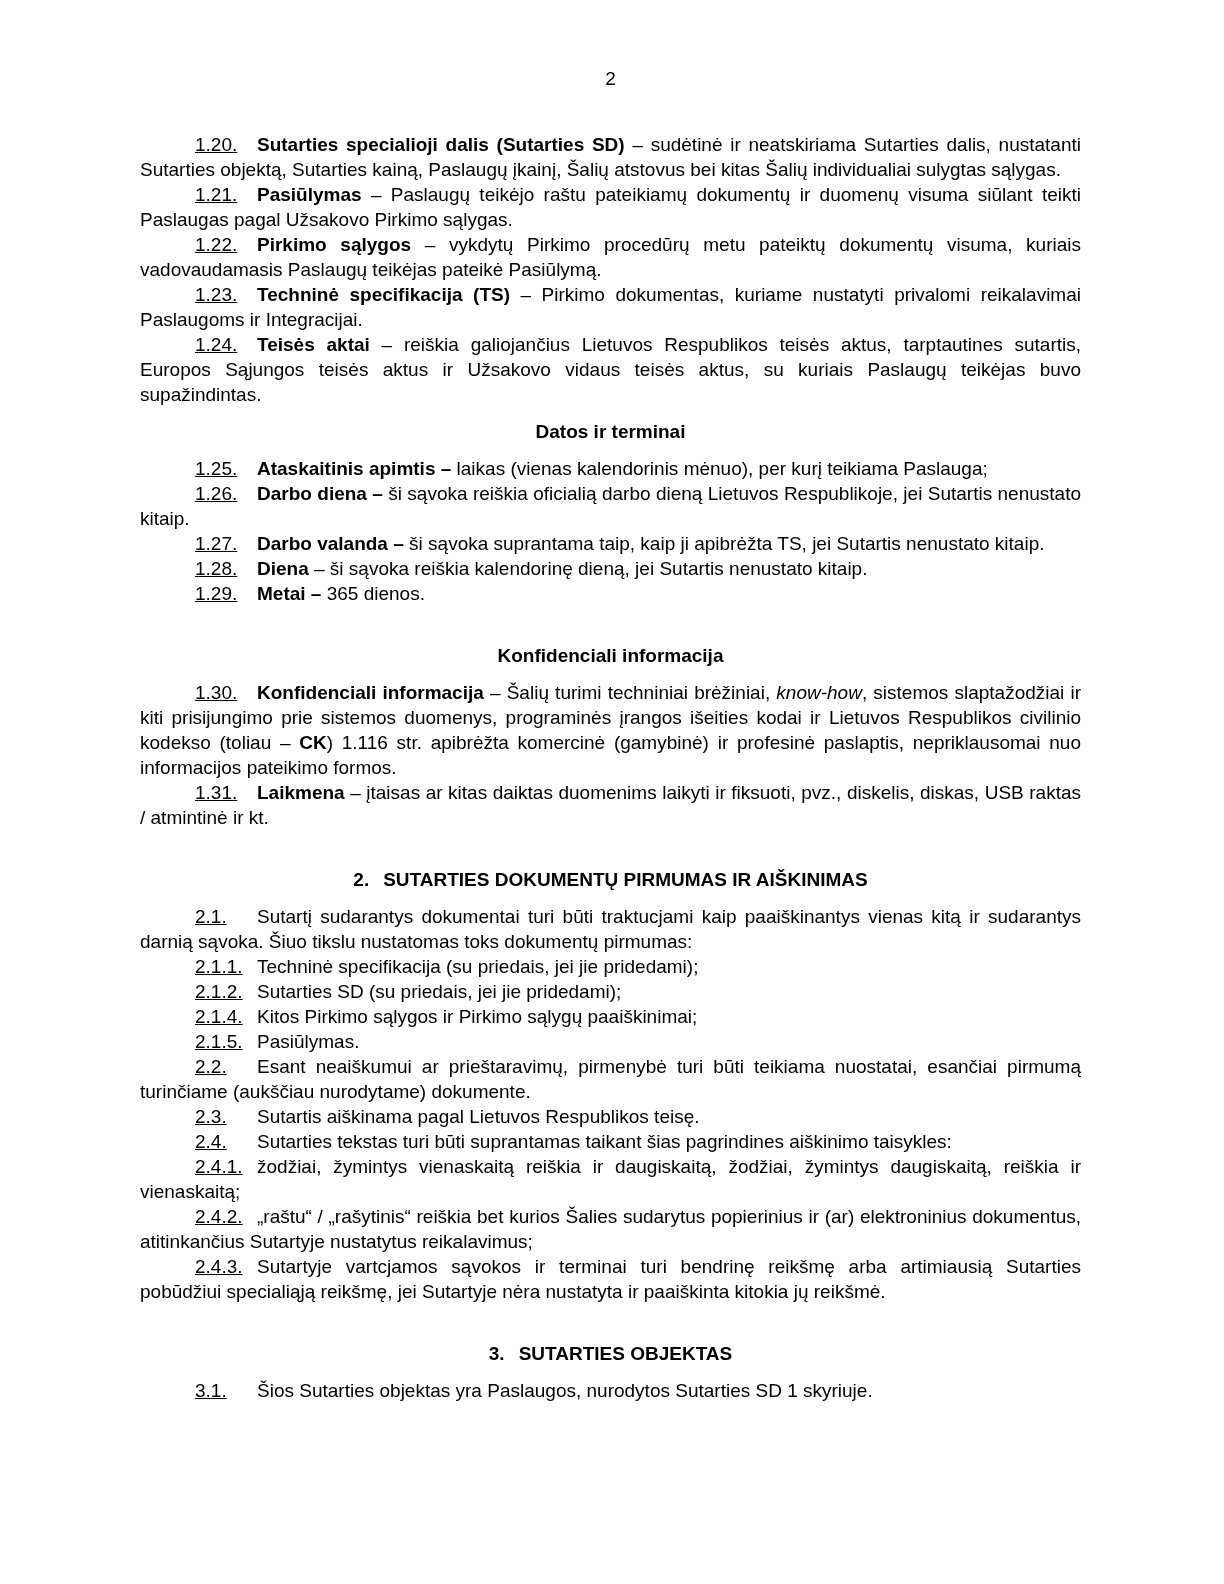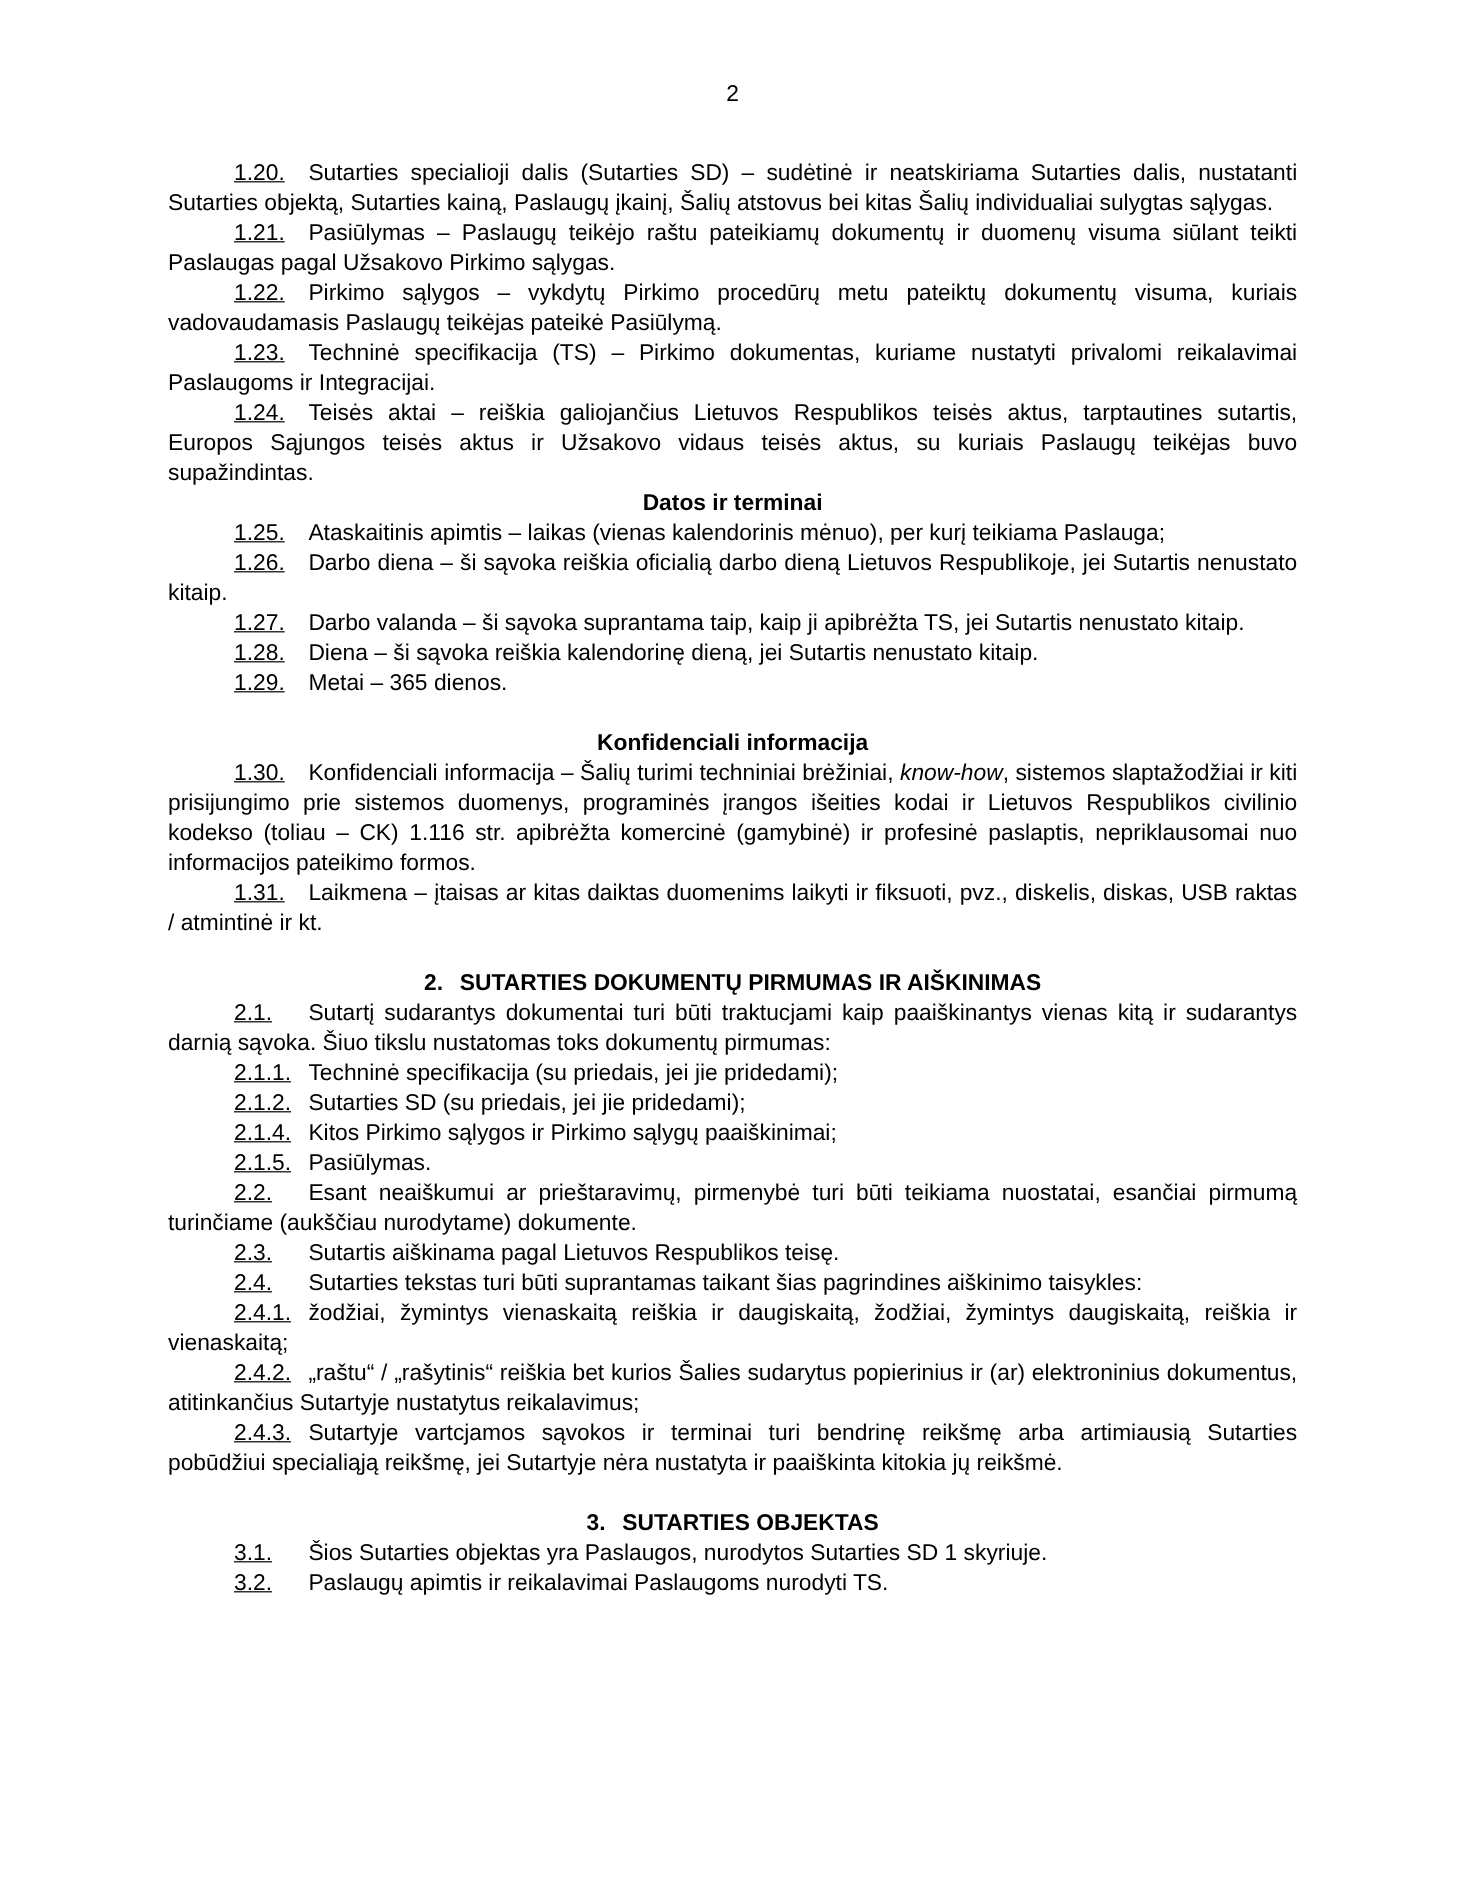--- a/index.html
+++ b/index.html
@@ -29,26 +29,26 @@
     margin: 0;
     text-align: justify;
     text-indent: 55px;
   }
   .num {
     display: inline-block;
     min-width: 62px;
     text-indent: 0;
     text-decoration: underline;
   }
-  .b { font-weight: normal; }
+  .b { font-weight: bold; }
   .i { font-style: italic; }
   .heading {
     text-align: center;
     font-weight: bold;
-    margin: 0;
+    margin: 12px;
   }
   .h-num { margin-right: 14px; }
   .spacer { height: 25px; }
 </style>
 </head>
 <body>
 
 <div class="page">
   <div class="page-number">2</div>
   <main class="doc-body">
@@ -76,15 +76,14 @@
       <p class="para"><span class="num">2.1.5.</span><span>Pasiūlymas.</span></p>
       <p class="para"><span class="num">2.2.</span><span>Esant neaiškumui ar prieštaravimų, pirmenybė turi būti teikiama nuostatai, esančiai pirmumą turinčiame (aukščiau nurodytame) dokumente.</span></p>
       <p class="para"><span class="num">2.3.</span><span>Sutartis aiškinama pagal Lietuvos Respublikos teisę.</span></p>
       <p class="para"><span class="num">2.4.</span><span>Sutarties tekstas turi būti suprantamas taikant šias pagrindines aiškinimo taisykles:</span></p>
       <p class="para"><span class="num">2.4.1.</span><span>žodžiai, žymintys vienaskaitą reiškia ir daugiskaitą, žodžiai, žymintys daugiskaitą, reiškia ir vienaskaitą;</span></p>
       <p class="para"><span class="num">2.4.2.</span><span>„raštu“ / „rašytinis“ reiškia bet kurios Šalies sudarytus popierinius ir (ar) elektroninius dokumentus, atitinkančius Sutartyje nustatytus reikalavimus;</span></p>
       <p class="para"><span class="num">2.4.3.</span><span>Sutartyje vartcjamos sąvokos ir terminai turi bendrinę reikšmę arba artimiausią Sutarties pobūdžiui specialiąją reikšmę, jei Sutartyje nėra nustatyta ir paaiškinta kitokia jų reikšmė.</span></p>
       <div class="spacer"></div>
       <div class="heading"><span class="h-num">3.</span><span>SUTARTIES OBJEKTAS</span></div>
       <p class="para"><span class="num">3.1.</span><span>Šios Sutarties objektas yra Paslaugos, nurodytos Sutarties SD 1 skyriuje.</span></p>
-      <p class="para"><span class="num">3.2.</span><span>Paslaugų apimtis ir reikalavimai Paslaugoms nurodyti TS.</span></p>
     </main>
 </div>
 
 </body></html>

